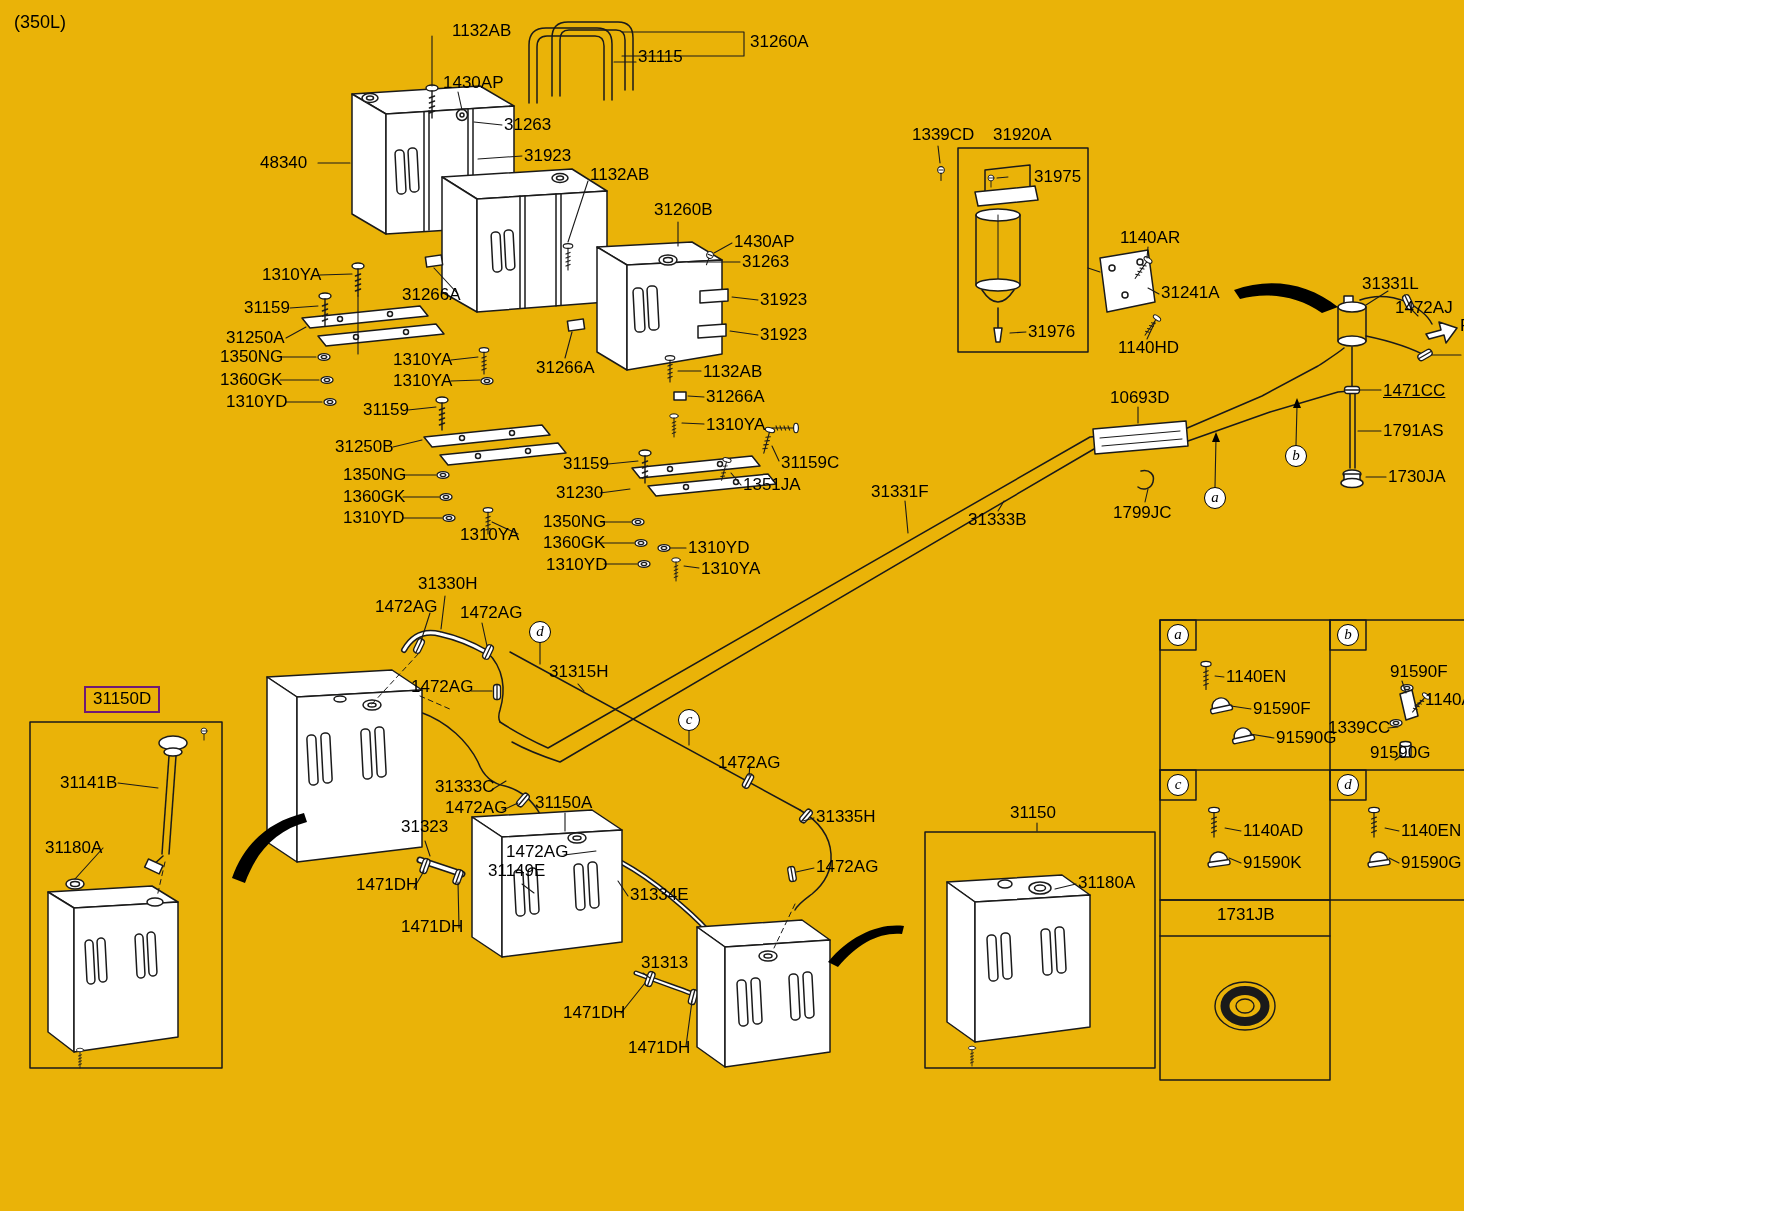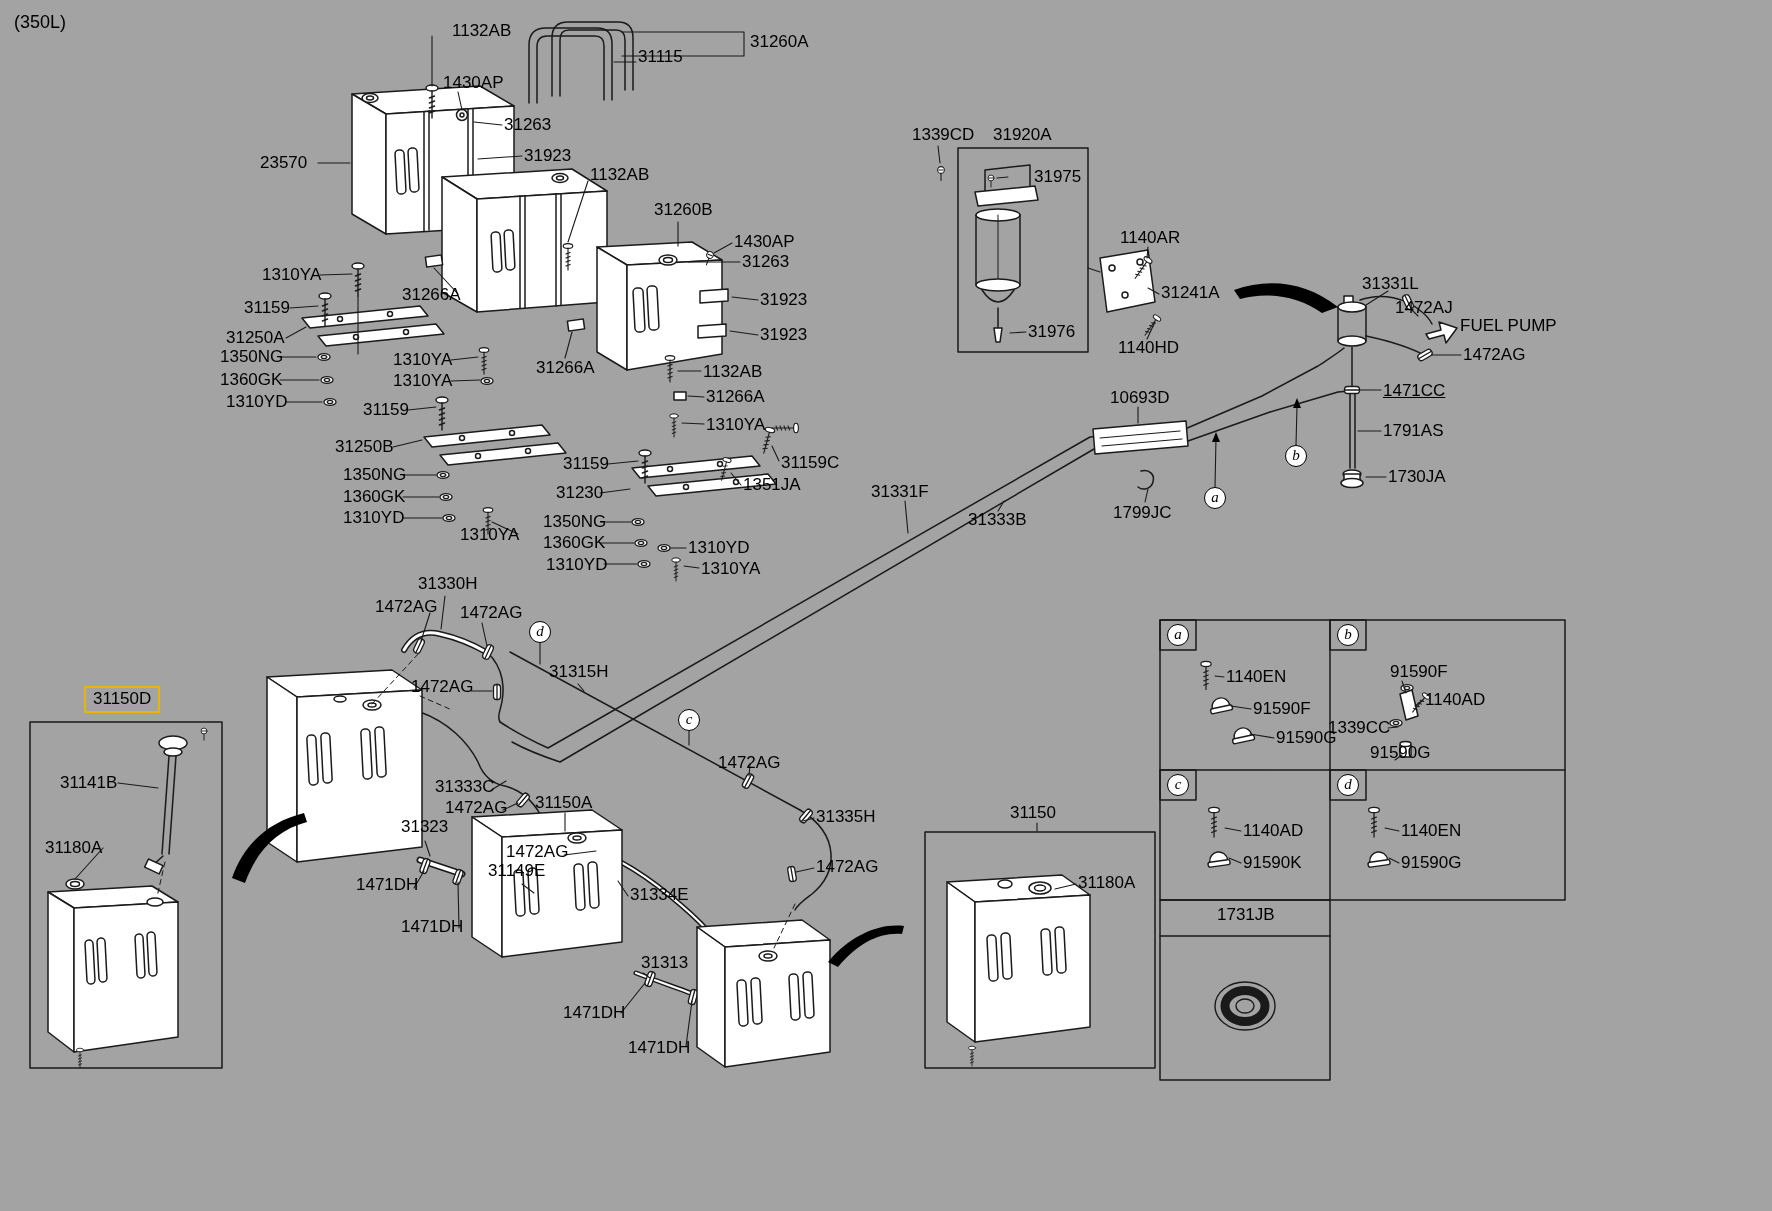--- a/index.html
+++ b/index.html
@@ -1,21 +1,21 @@
 <!DOCTYPE html>
 <html><head>
 <meta charset="utf-8">
 <style>
   html,body{margin:0;padding:0;background:#fff}
-  #stage{position:relative;width:1772px;height:1211px;background:#a3a3a3;
+  #stage{position:relative;width:1464px;height:1211px;background:#eab308;
          font-family:"Liberation Sans",sans-serif;overflow:hidden}
   #gfx{position:absolute;left:0;top:0}
   #labels{position:absolute;left:0;top:0;width:100%;height:100%}
   .pl{position:absolute;white-space:nowrap;font-size:17px;color:#000;line-height:1.1;cursor:pointer}
-  .pl.hl{border:2px solid #eab308;padding:2px 7px}
+  .pl.hl{border:2px solid #701a75;padding:2px 7px}
   .callout{position:absolute;width:22px;height:22px;border:1.5px solid #000;border-radius:50%;
            text-align:center;line-height:19px;font-family:"Liberation Serif",serif;
            font-style:italic;font-size:15px;background:#fff;box-sizing:border-box}
   .variant{position:absolute;left:14px;top:12px;font-size:18px;color:#000}
 </style>
 </head>
 <body>
 
 <div id="stage">
 
@@ -413,21 +413,21 @@
   </g>
 </svg>
 
 <div class="variant">(350L)</div>
 <div id="labels">
       <div class="pl" style="left: 452px; top: 22px;">1132AB</div>
       <div class="pl" style="left: 638px; top: 48px;">31115</div>
       <div class="pl" style="left: 750px; top: 33px;">31260A</div>
       <div class="pl" style="left: 443px; top: 74px;">1430AP</div>
       <div class="pl" style="left: 504px; top: 116px;">31263</div>
-      <div class="pl" style="left: 260px; top: 154px;">23570</div>
+      <div class="pl" style="left: 260px; top: 154px;">48340</div>
       <div class="pl" style="left: 524px; top: 147px;">31923</div>
       <div class="pl" style="left: 590px; top: 166px;">1132AB</div>
       <div class="pl" style="left: 654px; top: 201px;">31260B</div>
       <div class="pl" style="left: 734px; top: 233px;">1430AP</div>
       <div class="pl" style="left: 742px; top: 253px;">31263</div>
       <div class="pl" style="left: 262px; top: 266px;">1310YA</div>
       <div class="pl" style="left: 244px; top: 299px;">31159</div>
       <div class="pl" style="left: 402px; top: 286px;">31266A</div>
       <div class="pl" style="left: 226px; top: 329px;">31250A</div>
       <div class="pl" style="left: 220px; top: 348px;">1350NG</div>

